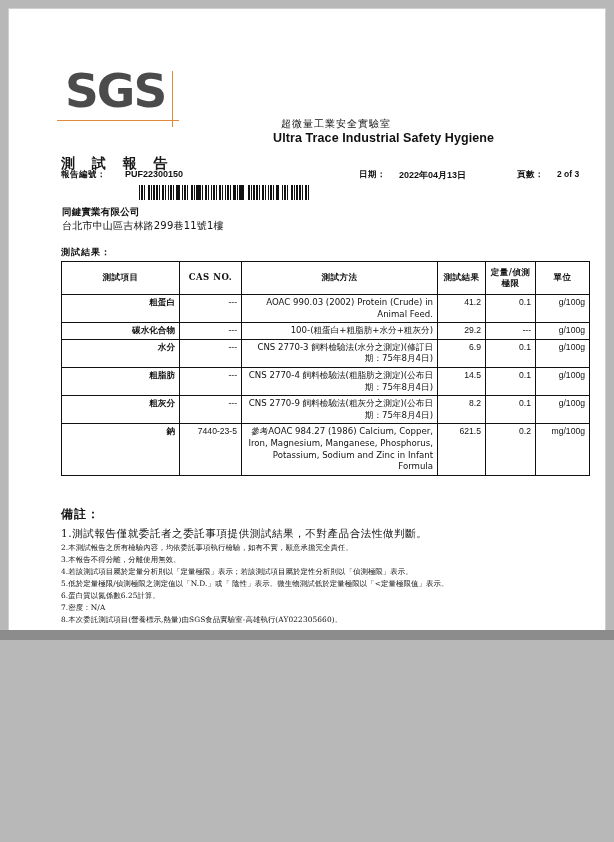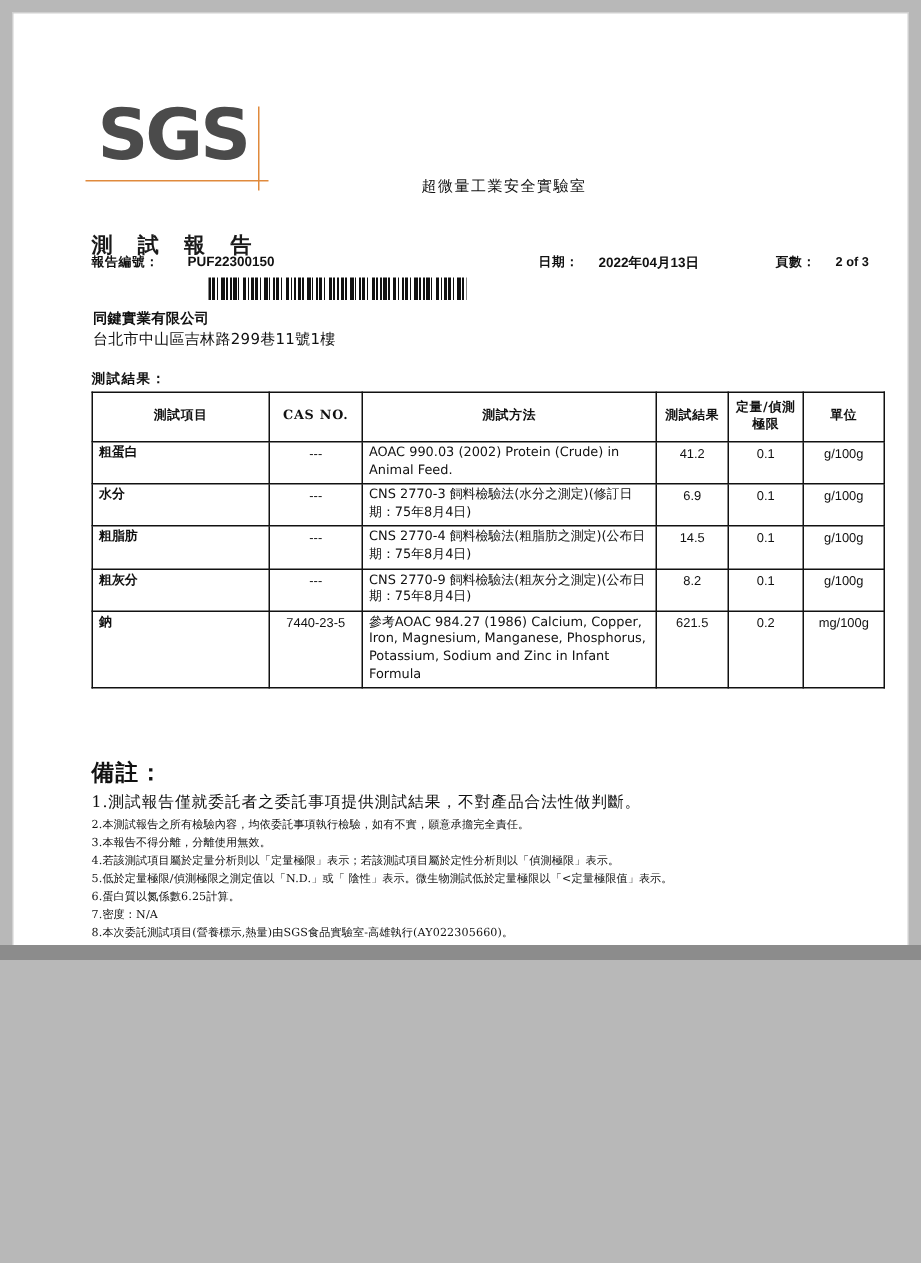--- a/index.html
+++ b/index.html
@@ -175,20 +175,21 @@
     table-layout: fixed;
   }
   table.results th,
   table.results td {
     border: 1px solid #111;
     padding: 2px 4px;
     font-size: 8.6px;
     color: #111;
     vertical-align: top;
     line-height: 1.35;
+    text-align: right;
   }
   table.results th {
     text-align: center;
     vertical-align: middle;
     font-family: "DejaVu Serif", serif;
     font-weight: bold;
     font-size: 8.5px;
     letter-spacing: 0.5px;
     height: 28px;
   }
@@ -210,21 +211,21 @@
   
   .notes {
     position: absolute;
     left: 52px;
     top: 497px;
     width: 520px;
   }
   .notes-title {
     font-family: Liberation Serif, serif;
     font-weight: bold;
-    font-size: 15px;
+    font-size: 12px;
     color: #111;
     letter-spacing: 1px;
     margin-bottom: 3px;
   }
   .note {
     font-family: "DejaVu Serif", serif;
     color: #111;
     font-size: 7.4px;
     line-height: 1.62;
     white-space: nowrap;
@@ -364,20 +365,21 @@
   <div class="side-bar-r"></div>
 
   <div class="sheet">
 
     <div class="hdr">
       <div class="sgs-logo">SGS</div>
       <div class="logo-vrule"></div>
       <div class="logo-hrule"></div>
       <div class="report-title">測 試 報 告</div>
       <div class="lab-cn">超微量工業安全實驗室</div>
+      <div class="lab-en">Ultra Trace Industrial Safety Hygiene</div>
     </div>
 
     <div class="meta-row">
       <span class="meta-label m-no">報告編號：</span>
       <span class="meta-val m-no-v">PUF22300150</span>
       <span class="meta-label m-date">日期：</span>
       <span class="meta-val m-date-v">2022年04月13日</span>
       <span class="meta-label m-pages">頁數：</span>
       <span class="meta-val m-pages-v">2 of 3</span>
     </div>
@@ -408,20 +410,28 @@
           <th>單位</th>
         </tr>
       </thead>
       <tbody>
         <tr>
           <td class="c-item">粗蛋白</td>
           <td class="c-cas">---</td>
           <td class="c-method">AOAC 990.03 (2002) Protein (Crude) in Animal Feed.</td>
           <td class="c-res">41.2</td>
           <td class="c-lim">0.1</td>
+          <td class="c-unit">g/100g</td>
+        </tr>
+        <tr>
+          <td class="c-item">碳水化合物</td>
+          <td class="c-cas">---</td>
+          <td class="c-method">100-(粗蛋白+粗脂肪+水分+粗灰分)</td>
+          <td class="c-res">29.2</td>
+          <td class="c-lim">---</td>
           <td class="c-unit">g/100g</td>
         </tr>
         <tr>
           <td class="c-item">水分</td>
           <td class="c-cas">---</td>
           <td class="c-method">CNS 2770-3 飼料檢驗法(水分之測定)(修訂日期：75年8月4日)</td>
           <td class="c-res">6.9</td>
           <td class="c-lim">0.1</td>
           <td class="c-unit">g/100g</td>
         </tr>

